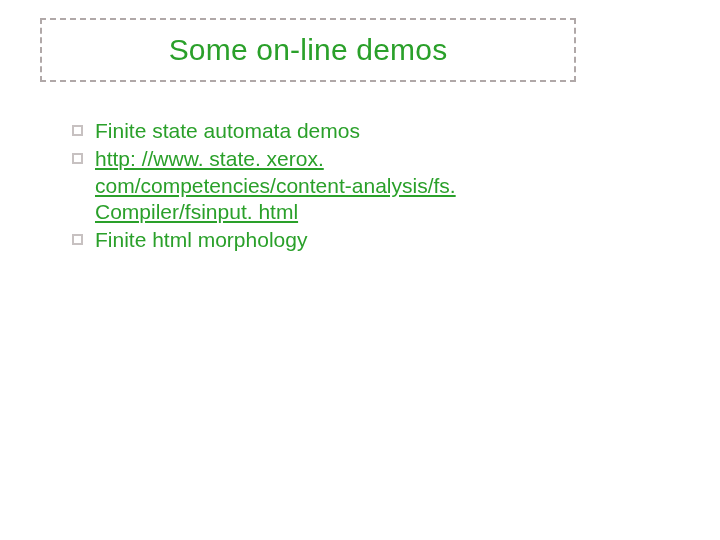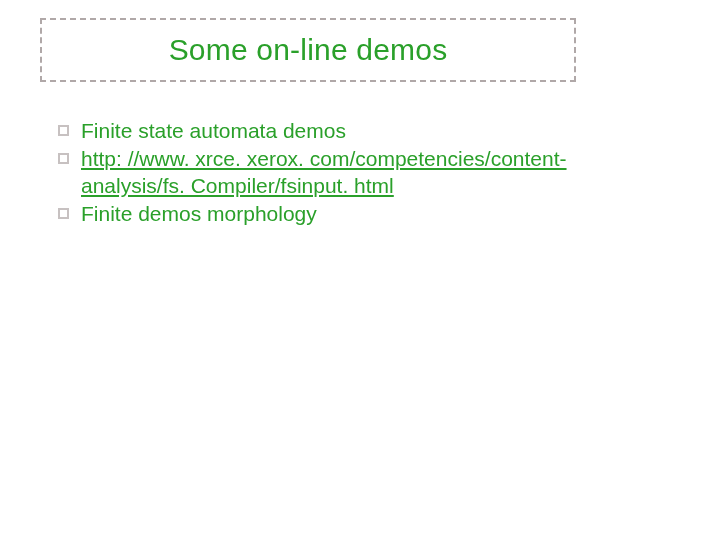--- a/index.html
+++ b/index.html
@@ -31,21 +31,21 @@
   }
   .title-text {
     color: #2aa02a;
     font-size: 30px;
     font-weight: 400;
     letter-spacing: 0.2px;
   }
   .body-area {
     position: absolute;
     top: 118px;
-    left: 58px;
+    left: 72px;
     right: 40px;
   }
   .bullet-row {
     display: flex;
     align-items: flex-start;
     margin: 0 0 2px 0;
     font-size: 21px;
     line-height: 1.25;
     color: #2aa02a;
   }
@@ -79,24 +79,24 @@
 
   <div class="body-area">
 
     <div class="bullet-row">
       <span class="bullet-marker"></span>
       <span class="bullet-text">Finite state automata demos</span>
     </div>
 
     <div class="bullet-row">
       <span class="bullet-marker"></span>
-      <span class="bullet-text link">http: //www. xrce. xerox. com/competencies/content-analysis/fs. Compiler/fsinput. html</span>
+      <span class="bullet-text link">http: //www. state. xerox. com/competencies/content-analysis/fs. Compiler/fsinput. html</span>
     </div>
 
     <div class="bullet-row">
       <span class="bullet-marker"></span>
-      <span class="bullet-text">Finite demos morphology</span>
+      <span class="bullet-text">Finite html morphology</span>
     </div>
 
 
   </div>
 
 </div>
 
 </body></html>

